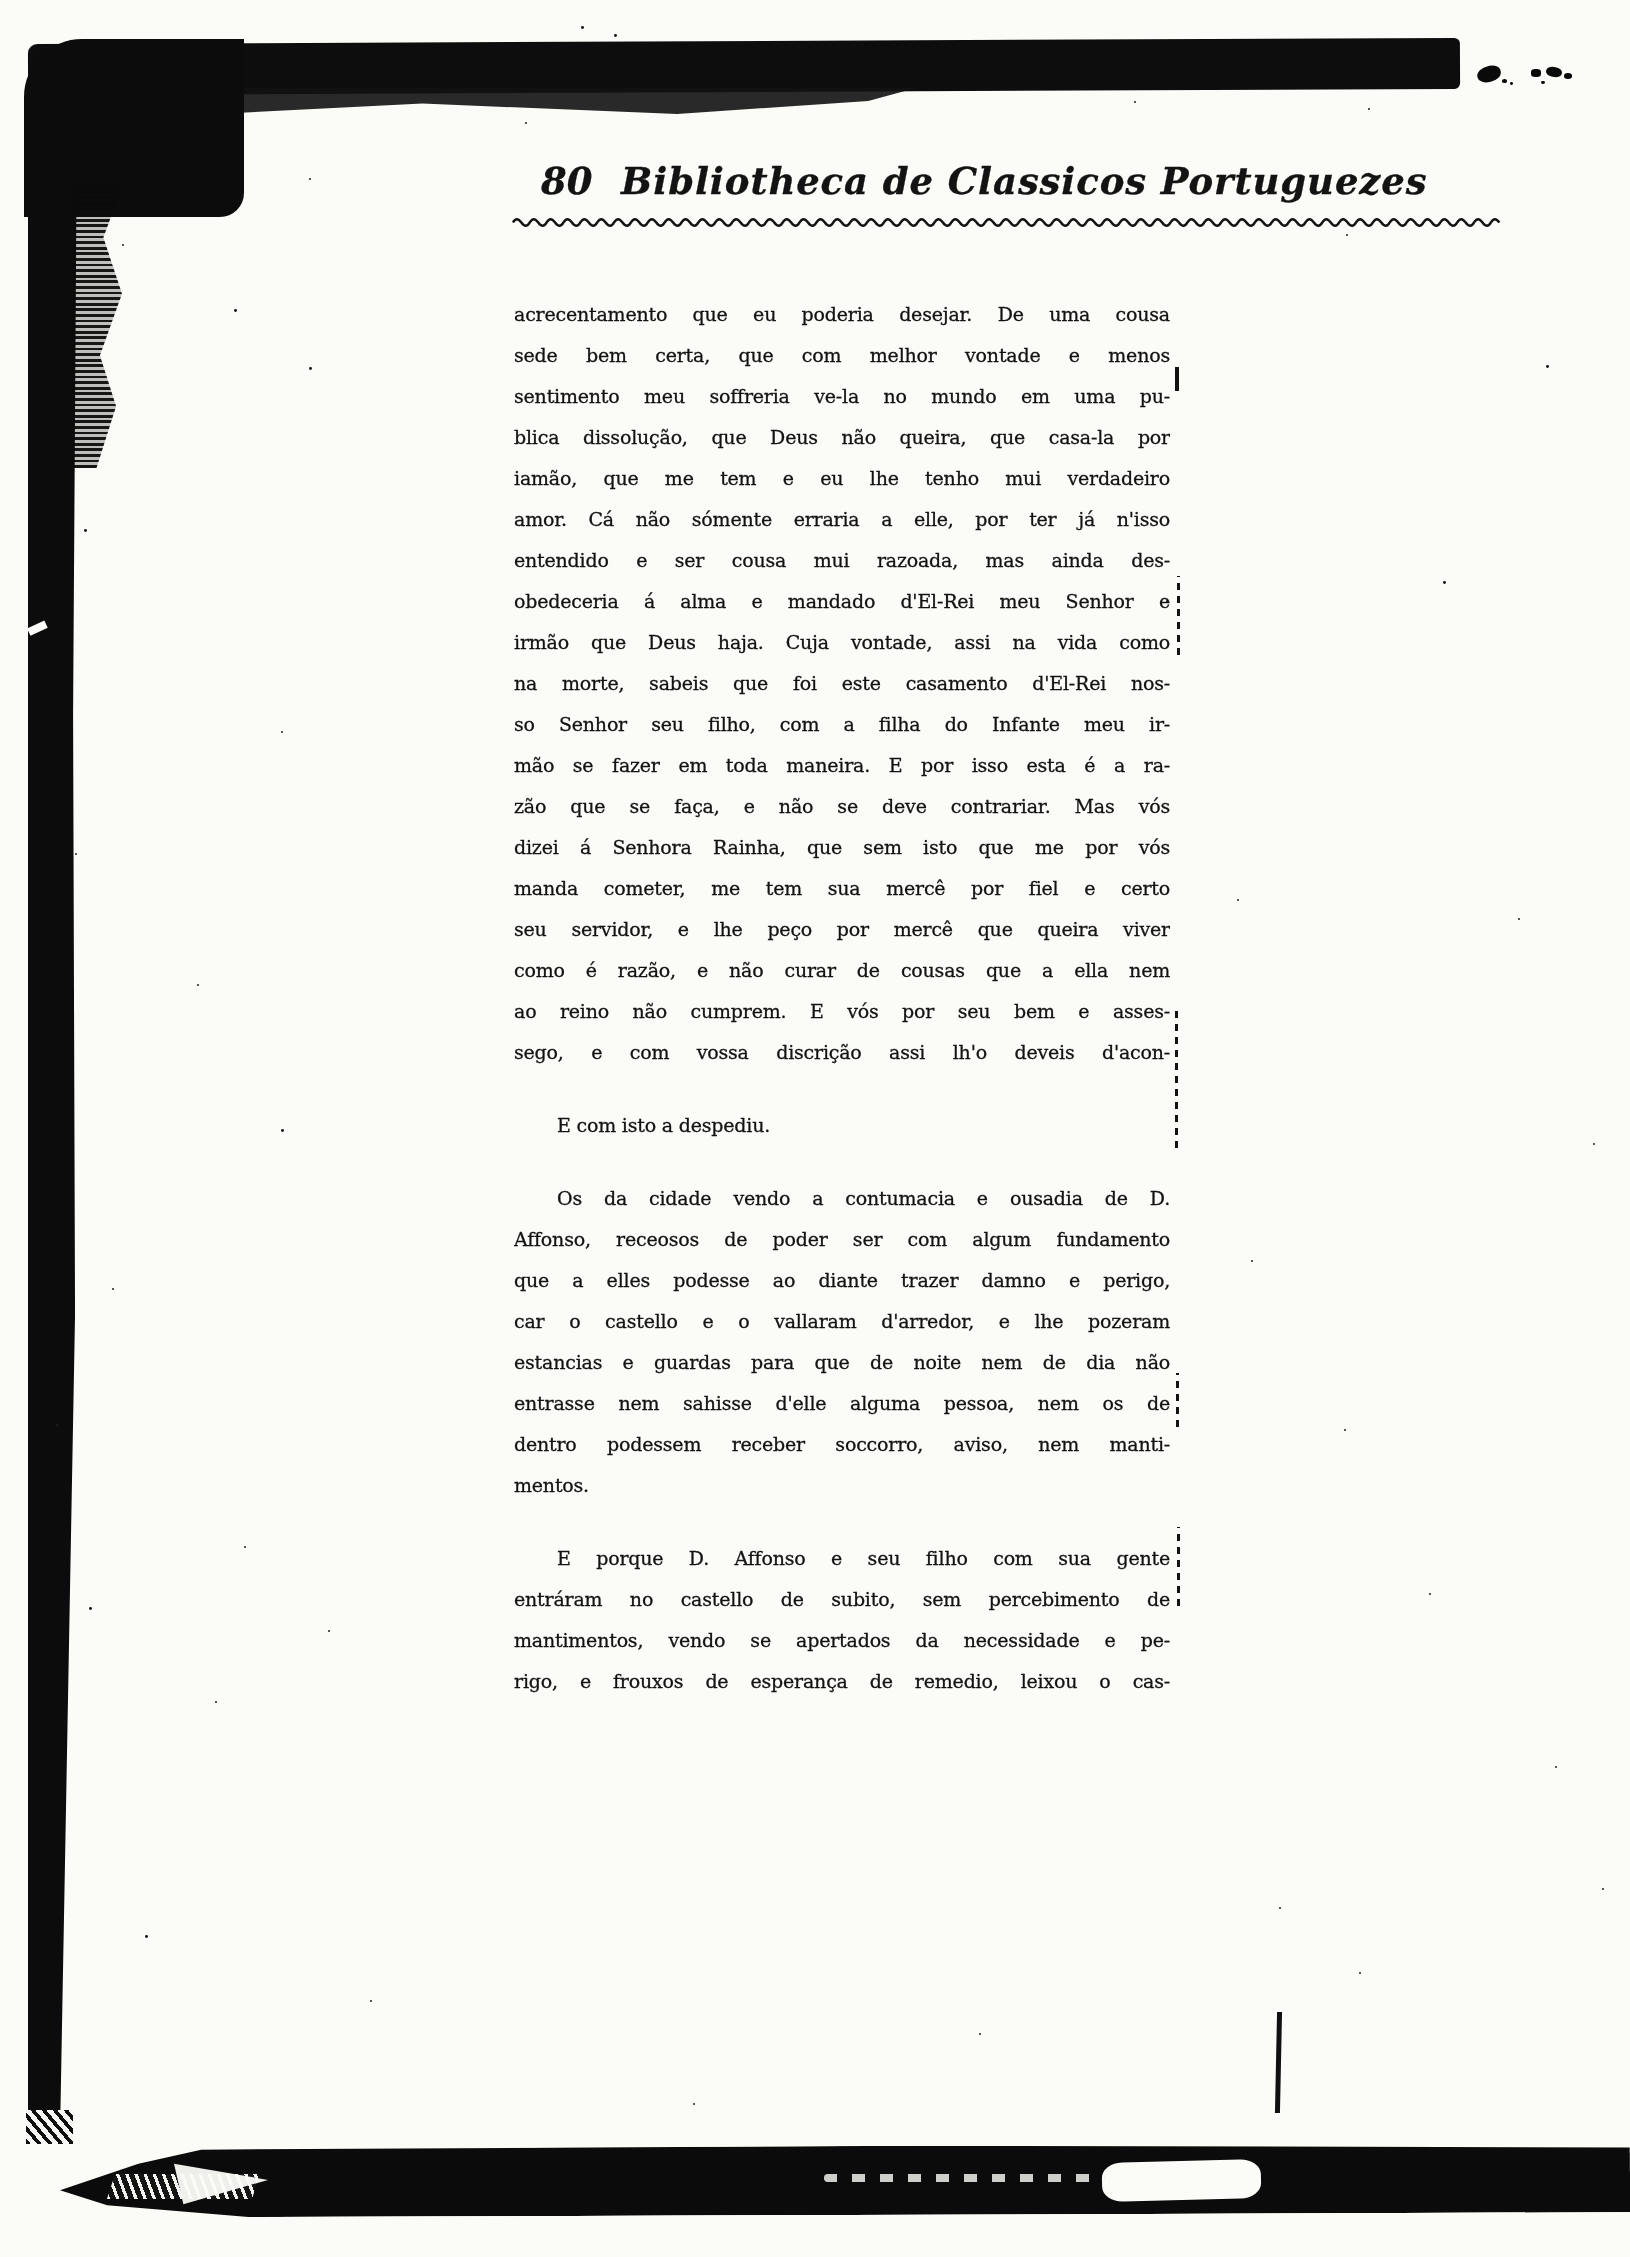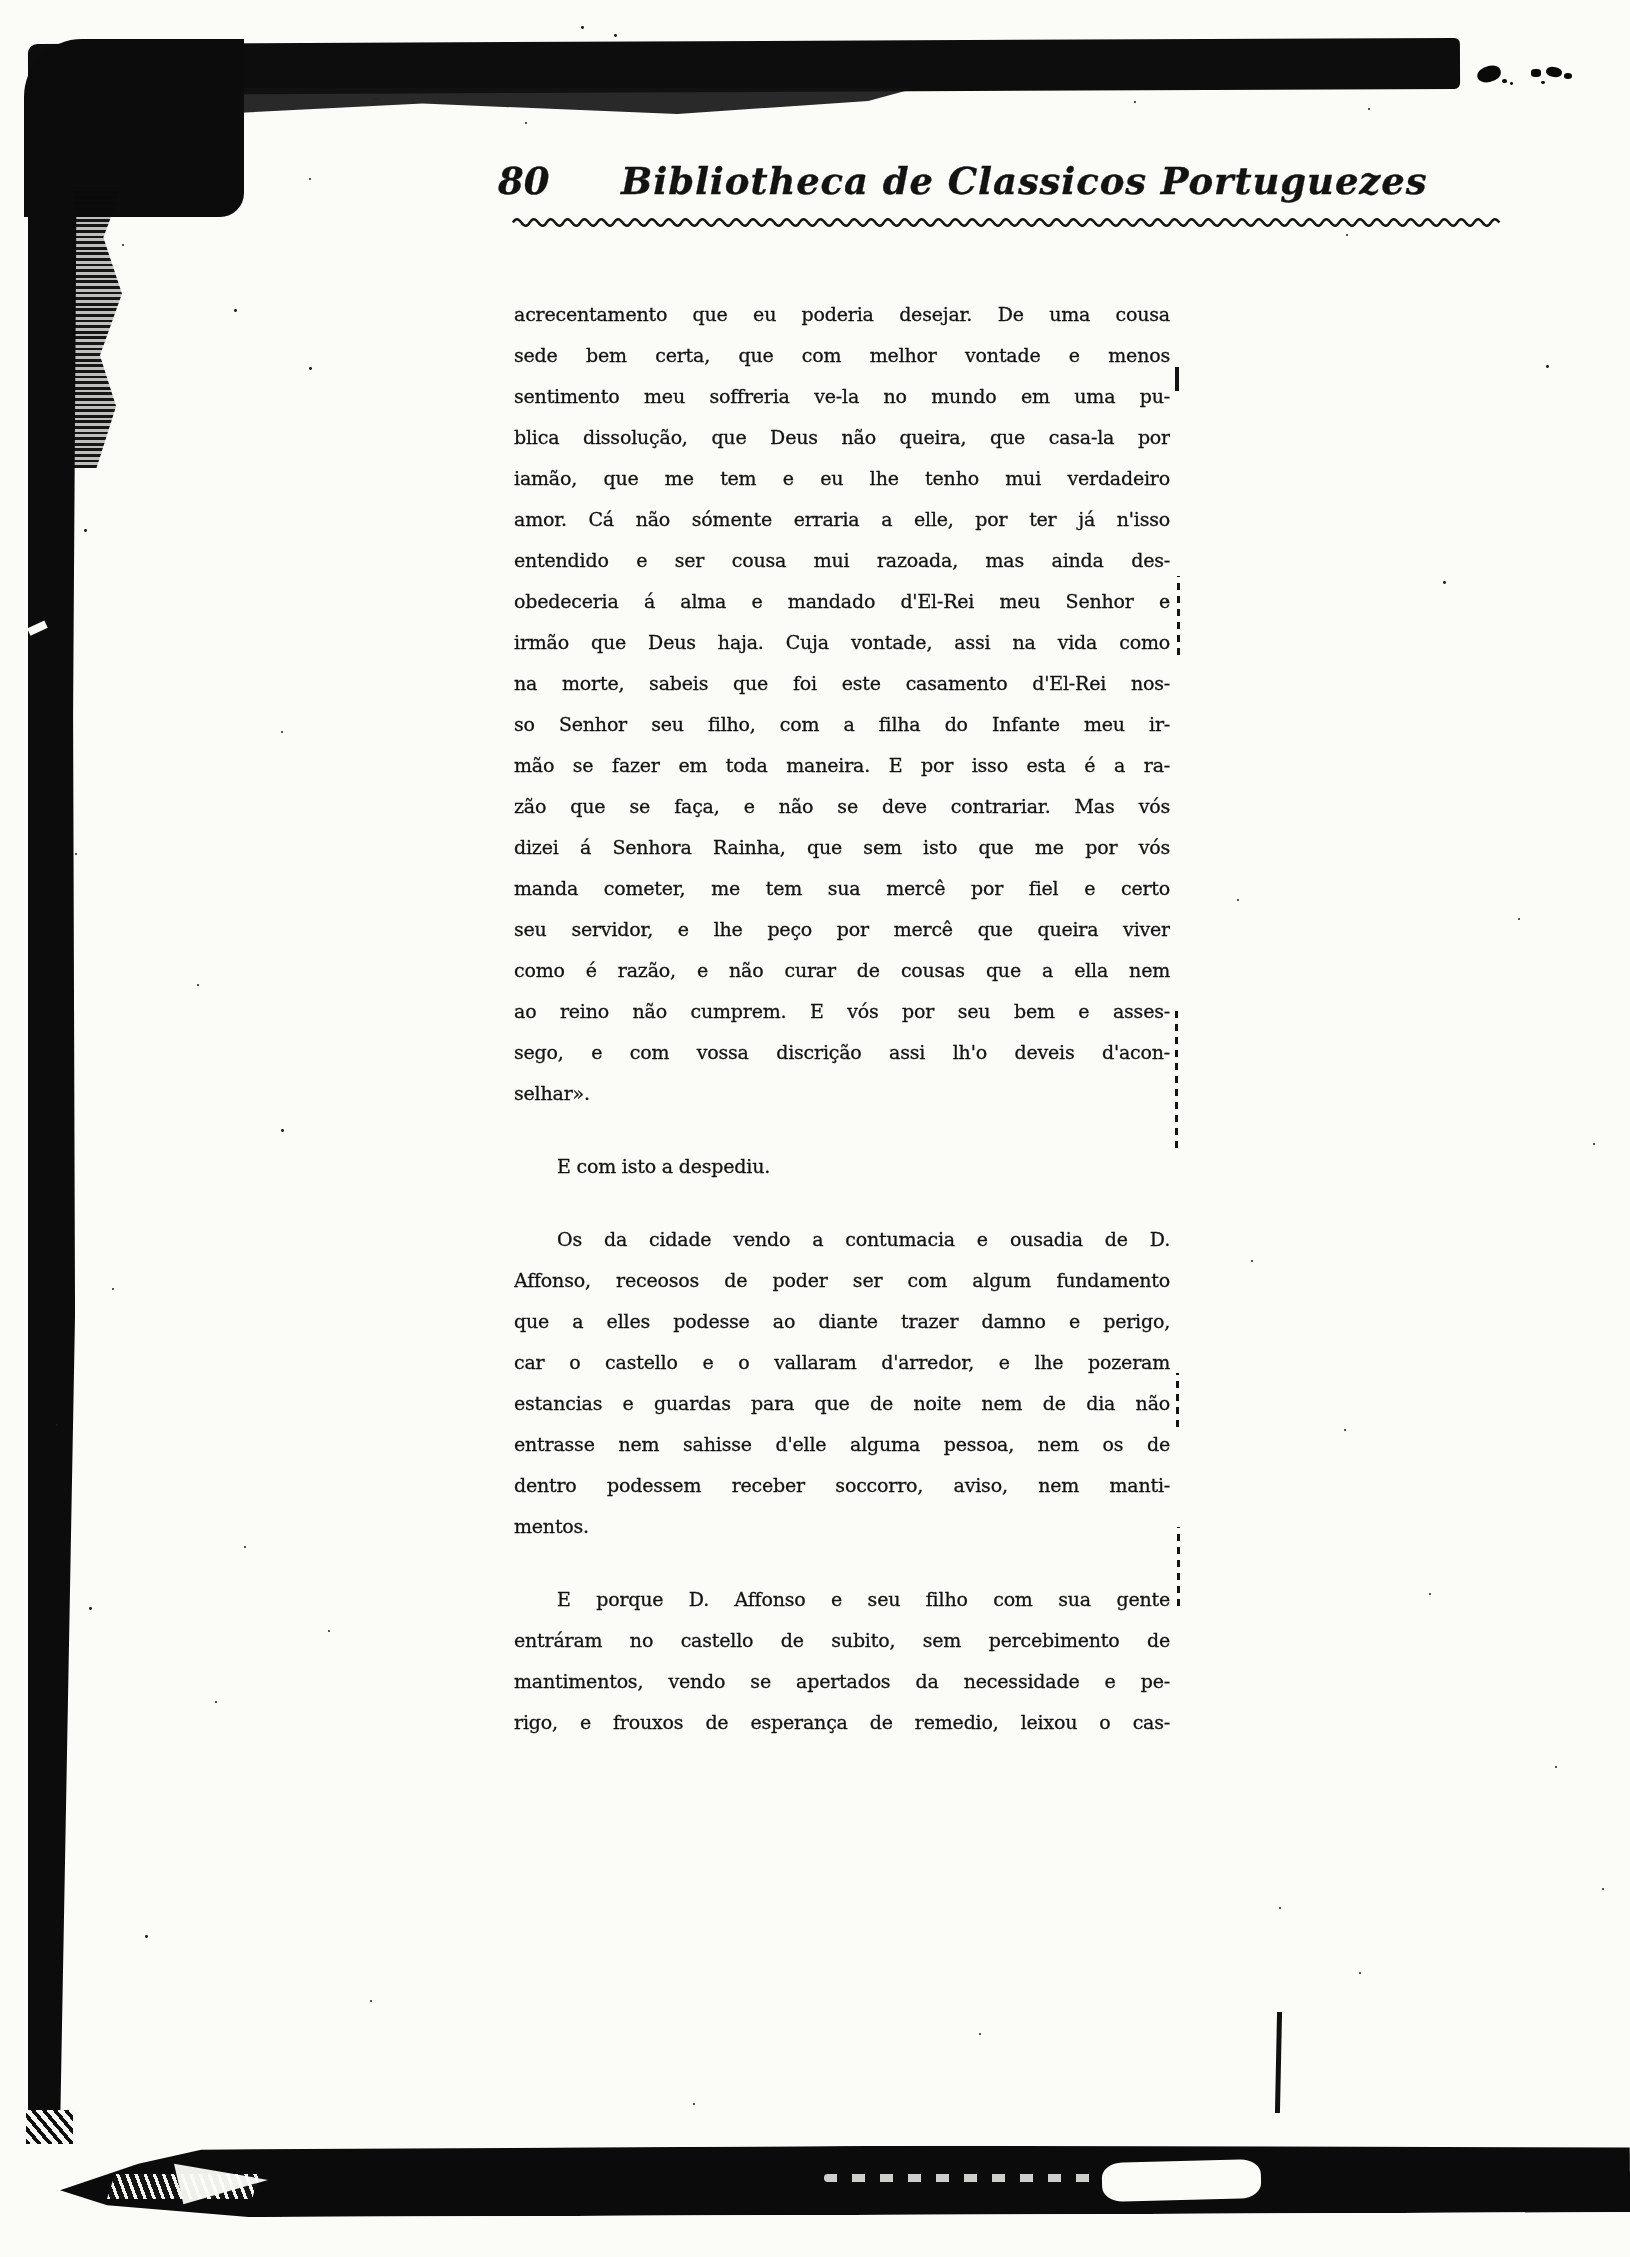--- a/index.html
+++ b/index.html
@@ -60,21 +60,21 @@
       309px 178px #222,122px 244px #222,1346px 234px #222,281px 731px #222,1166px 600px #222,
       75px 853px #222,1237px 899px #222,197px 984px #222,1518px 918px #222,112px 1288px #222,
       1251px 1260px #222,56px 1424px #222,1344px 1429px #222,244px 1546px #222,1429px 1593px #222,
       215px 1701px #222,328px 1630px #222,1555px 1766px #222,1602px 1888px #222,370px 2000px #222,
       1359px 1972px #222,979px 2033px #222,693px 2103px #222,1279px 1907px #222,1593px 1143px #222;}
   .speckles-l{left:0;top:0;width:2.8px;height:2.8px;background:transparent;border-radius:50%;
     box-shadow:581px 26px #1a1a1a,614px 34px #1a1a1a,234px 309px #1a1a1a,309px 367px #1a1a1a,
       84px 529px #1a1a1a,1546px 365px #1a1a1a,1443px 581px #1a1a1a,145px 1935px #1a1a1a,
       281px 1129px #1a1a1a,89px 1607px #1a1a1a;}
   
-  .pagenum{position:absolute;left:498px;top:159px;font-size:37px;font-style:italic;font-weight:600;
+  .pagenum{position:absolute;left:541px;top:159px;font-size:37px;font-style:italic;font-weight:600;
     -webkit-text-stroke:0.3px #131313;}
   .running-title{position:absolute;left:621px;top:159px;font-size:37px;font-style:italic;font-weight:600;
     letter-spacing:0.9px;-webkit-text-stroke:0.3px #131313;white-space:nowrap;}
   .wavy{position:absolute;left:512px;top:214px;}
   
   .body-text{position:absolute;left:514px;top:294px;width:656px;
     font-size:19px;line-height:41px;letter-spacing:-0.2px;
     -webkit-text-stroke:0.3px #131313;}
   .text-line{height:41px;overflow:hidden;text-align:left;}
   .text-line.jline{text-align:justify;text-align-last:justify;}
@@ -132,21 +132,20 @@
       <div class="text-line jline">na morte, sabeis que foi este casamento d'El-Rei nos-</div>
       <div class="text-line jline">so Senhor seu filho, com a filha do Infante meu ir-</div>
       <div class="text-line jline">mão se fazer em toda maneira. E por isso esta é a ra-</div>
       <div class="text-line jline">zão que se faça, e não se deve contrariar. Mas vós</div>
       <div class="text-line jline">dizei á Senhora Rainha, que sem isto que me por vós</div>
       <div class="text-line jline">manda cometer, me tem sua mercê por fiel e certo</div>
       <div class="text-line jline">seu servidor, e lhe peço por mercê que queira viver</div>
       <div class="text-line jline">como é razão, e não curar de cousas que a ella nem</div>
       <div class="text-line jline">ao reino não cumprem. E vós por seu bem e asses-</div>
       <div class="text-line jline">sego, e com vossa discrição assi lh'o deveis d'acon-</div>
-      <div class="text-line">selhar».</div>
       <div class="text-line indent">E com isto a despediu.</div>
       <div class="text-line jline indent">Os da cidade vendo a contumacia e ousadia de D.</div>
       <div class="text-line jline">Affonso, receosos de poder ser com algum fundamento</div>
       <div class="text-line jline">que a elles podesse ao diante trazer damno e perigo,</div>
       <div class="text-line jline">car o castello e o vallaram d'arredor, e lhe pozeram</div>
       <div class="text-line jline">estancias e guardas para que de noite nem de dia não</div>
       <div class="text-line jline">entrasse nem sahisse d'elle alguma pessoa, nem os de</div>
       <div class="text-line jline">dentro podessem receber soccorro, aviso, nem manti-</div>
       <div class="text-line">mentos.</div>
       <div class="text-line jline indent">E porque D. Affonso e seu filho com sua gente</div>

